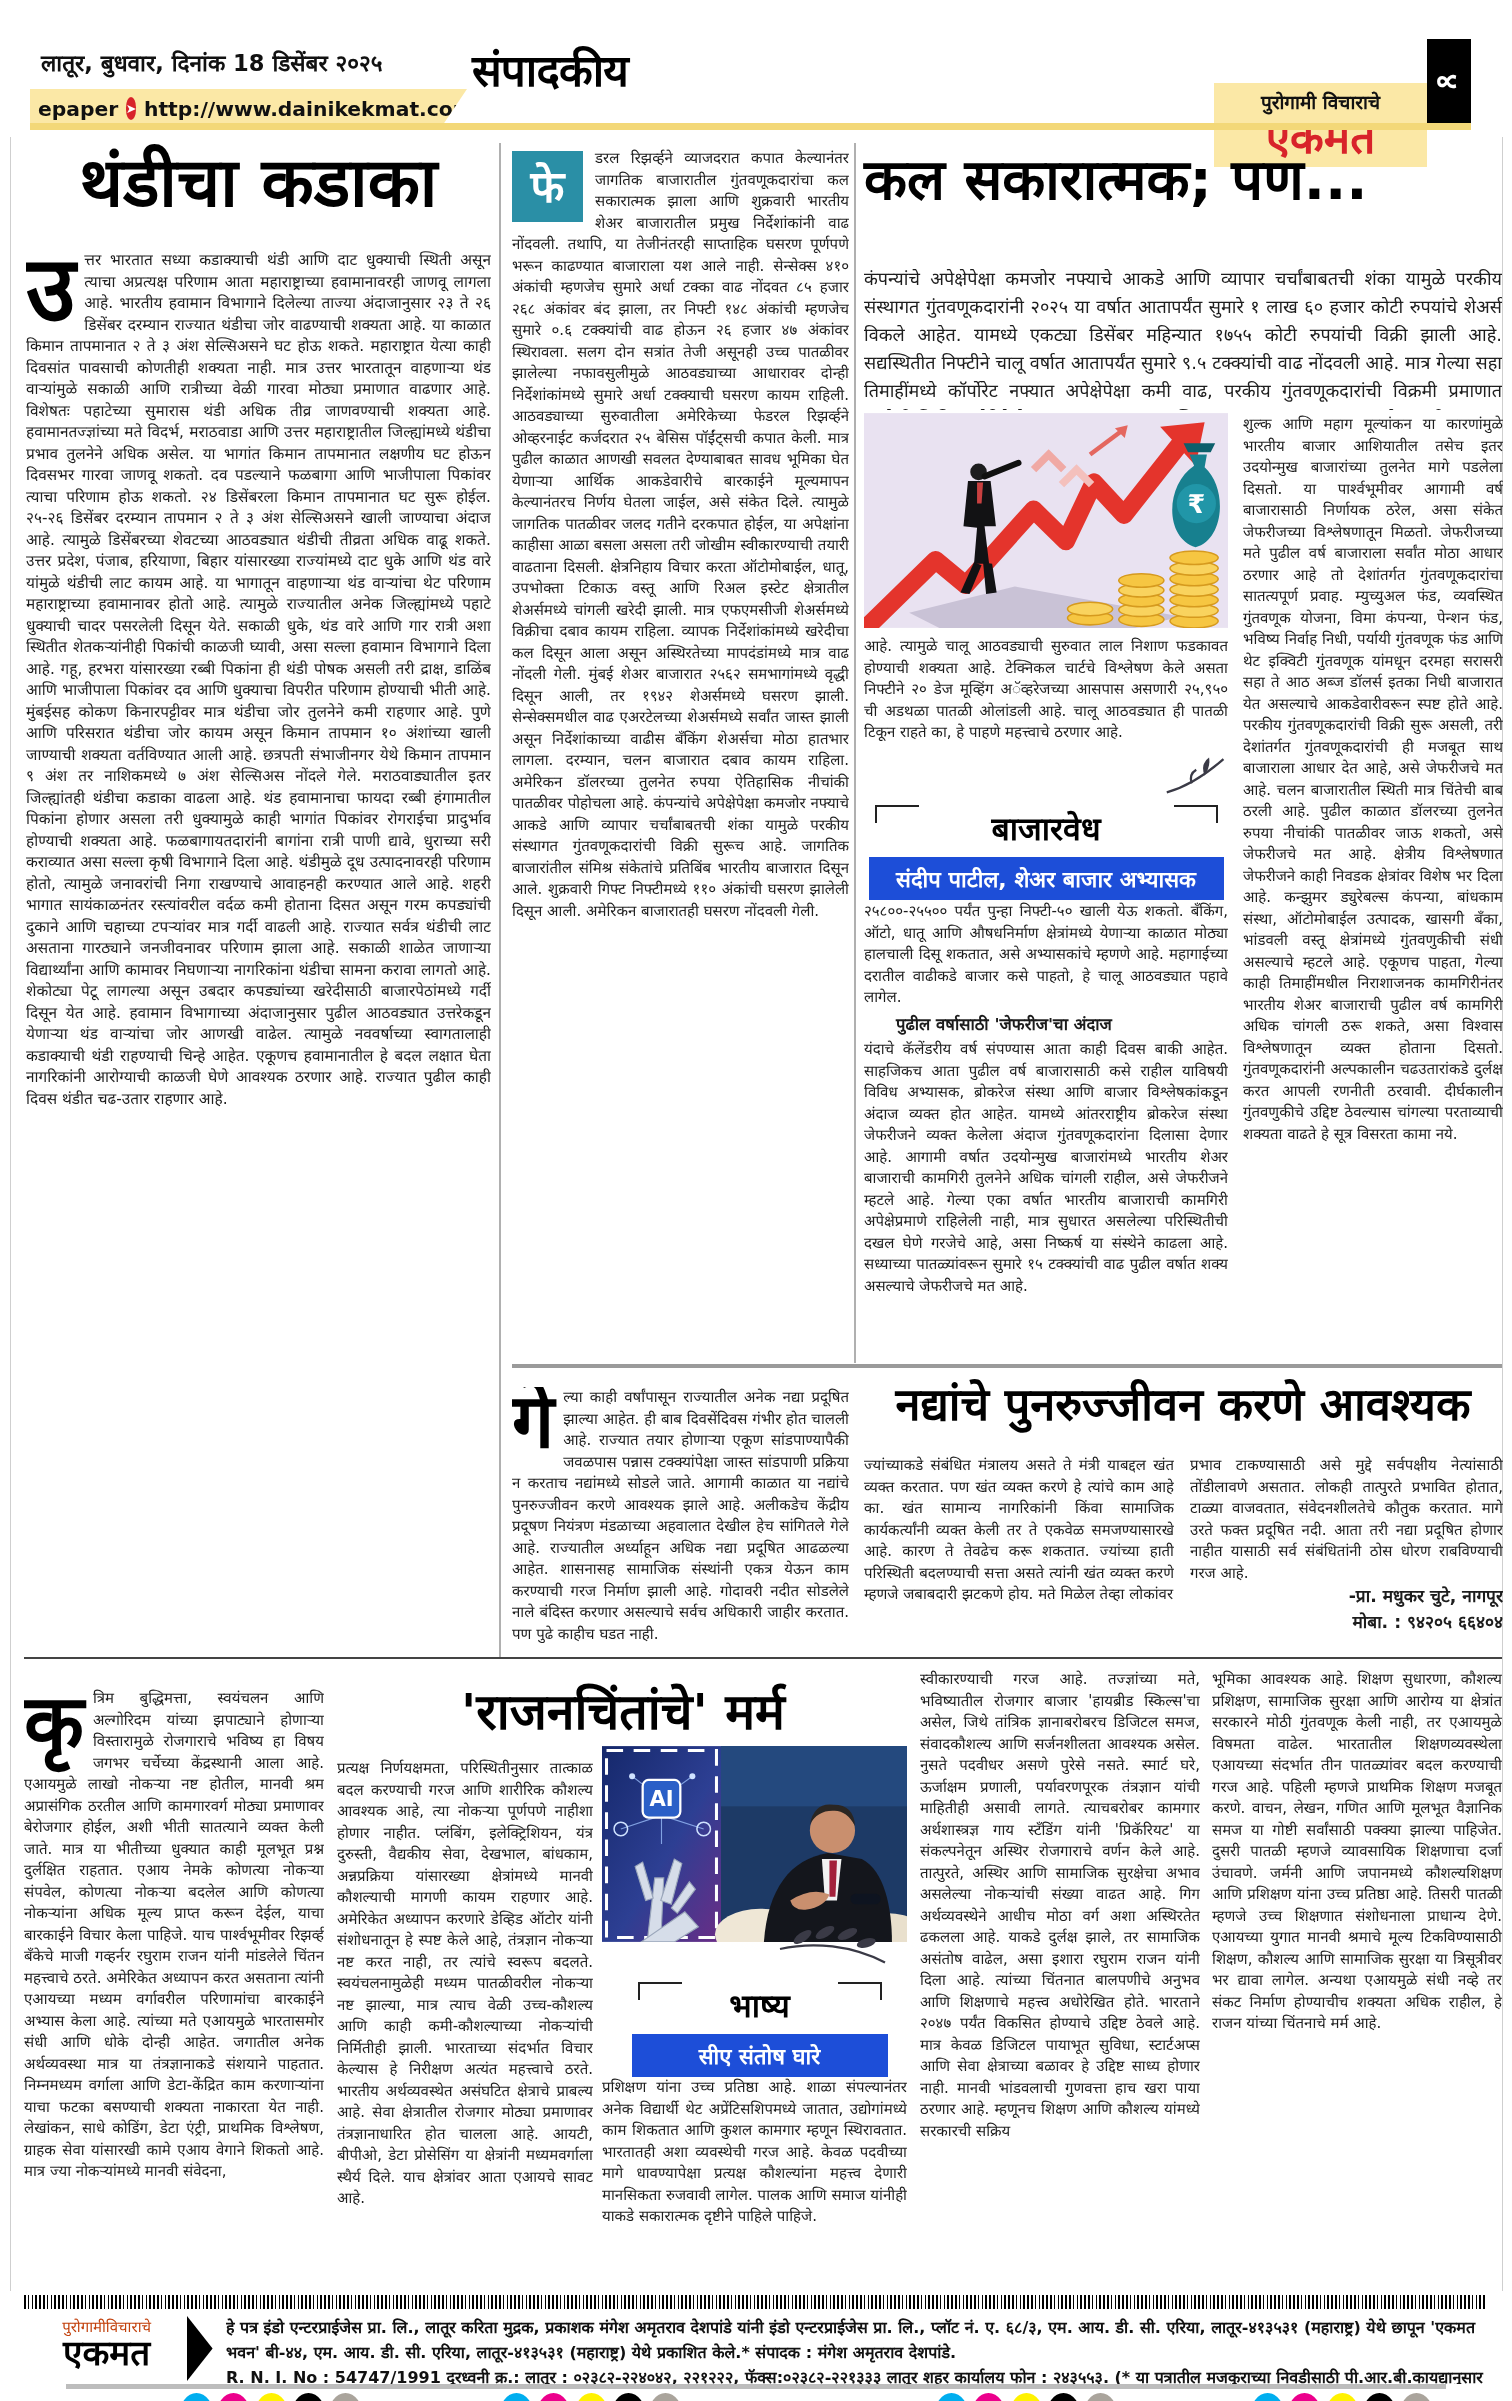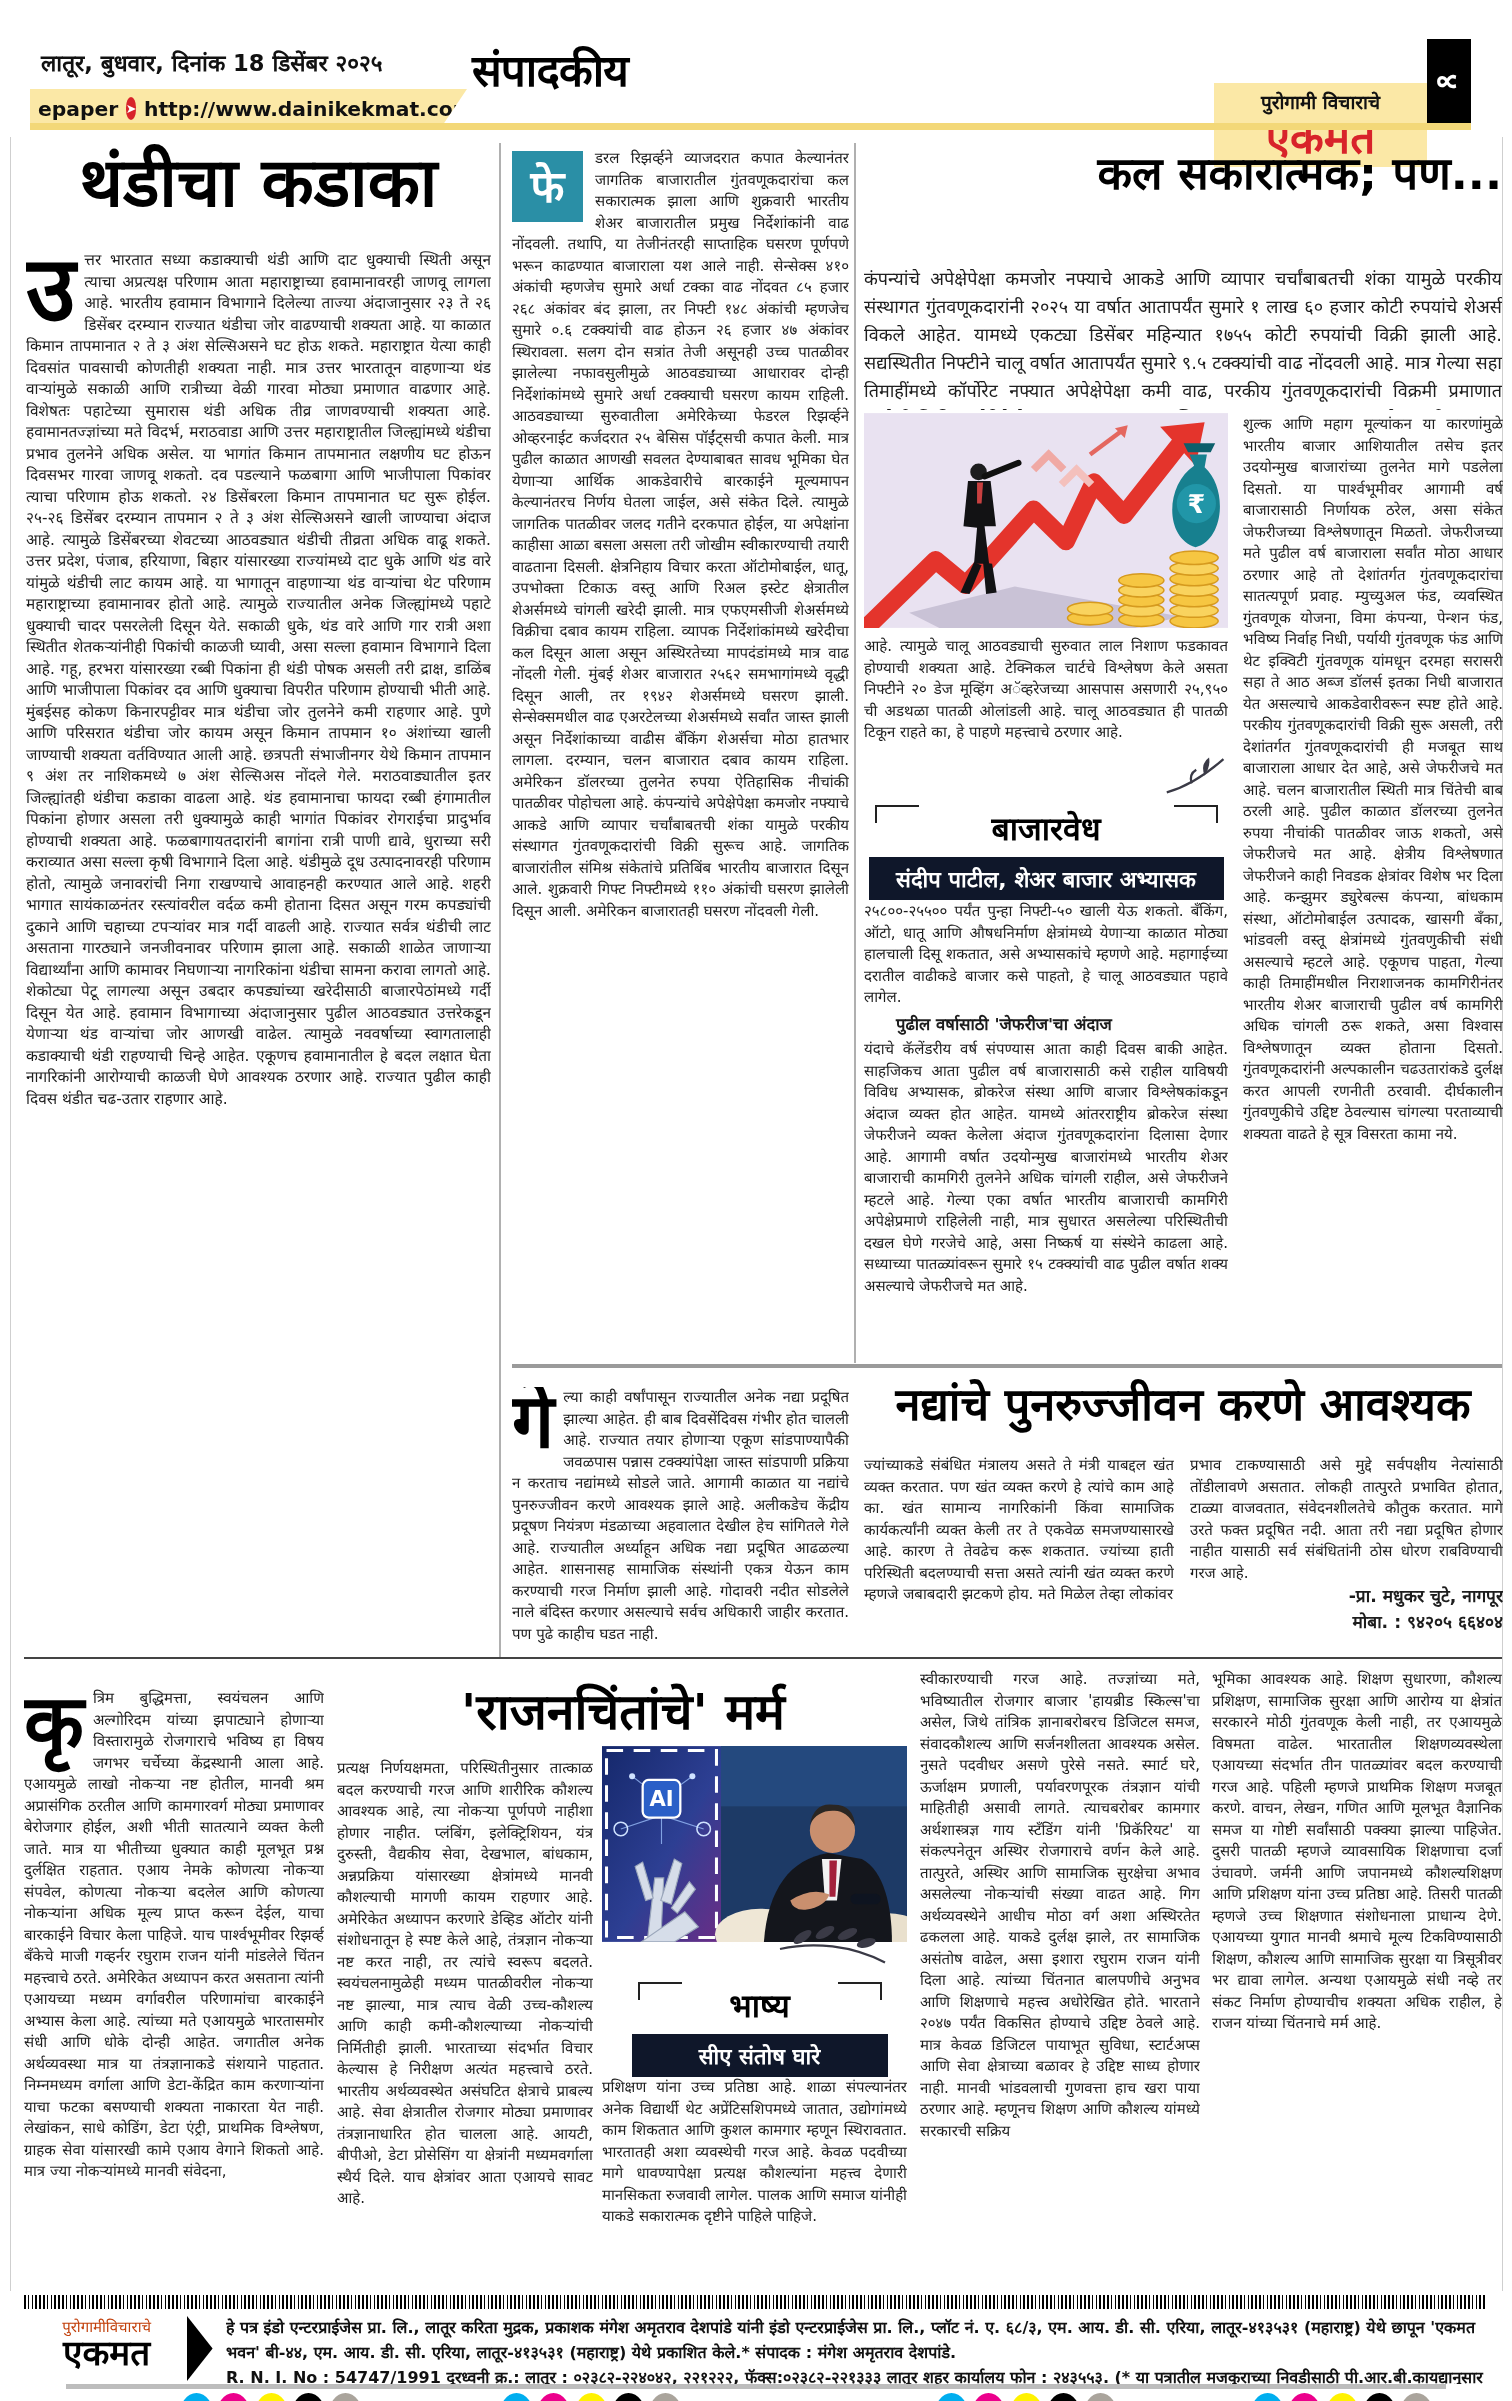--- a/index.html
+++ b/index.html
@@ -28,21 +28,21 @@
   .dropcap-box{float:left;width:71px;height:71px;background:#2a8fa6;color:#fff;font-size:44px;font-weight:bold;
         display:flex;align-items:center;justify-content:center;margin:3px 12px 3px 0;}
   .byline-r{text-align:right;font-weight:bold;font-size:17.3px;line-height:25.6px;}
   .subhead{font-weight:bold;font-size:16.6px;}
   
   .kicker{position:absolute;background:#fff;}
   .kicker .corner{position:absolute;width:42px;height:16.6px;border-top:2.3px solid #222;}
   .kicker .corner.l{left:10.5px;top:7.5px;border-left:2.3px solid #222;}
   .kicker .corner.r{right:10.5px;top:7.5px;border-right:2.3px solid #222;}
   .kicker-title{text-align:center;font-size:32px;font-weight:bold;color:#000;padding-top:9px;}
-  .kicker-bar{margin:7.5px 4.5px 0 4.5px;background:#0f172a;color:#fff;text-align:center;font-size:22px;font-weight:bold;padding:6.8px 0;}
+  .kicker-bar{margin:7.5px 4.5px 0 4.5px;background:#1d4ed8;color:#fff;text-align:center;font-size:22px;font-weight:bold;padding:6.8px 0;}
   
   .illus{position:absolute;overflow:hidden;}
   
   .barcode{position:absolute;left:24px;top:2295px;width:1462px;height:13.6px;
         background:repeating-linear-gradient(90deg,#000 0 1.5px,#fff 1.5px 3.8px);}
   .imprint-logo{position:absolute;left:25.6px;top:2316px;width:162px;text-align:center;}
   .imprint-logo .t1{font-size:15px;font-weight:normal;color:#c2410c;}
   .imprint-logo .t2{font-size:35px;font-weight:bold;color:#000;line-height:35px;}
   .imprint-tri{position:absolute;left:187px;top:2316px;width:25.6px;height:65px;background:#000;
         clip-path:polygon(0 0,100% 50%,0 100%);}
@@ -80,21 +80,21 @@
 
   <div class="headline" style="left:26px;top:145px;width:465px;font-size:68px;">थंडीचा कडाका</div>
   <div class="col" style="left:26px;top:250px;width:465px;height:1393px;font-size:15.4px;">
     <span class="dropcap-plain">उ</span><span>त्तर भारतात सध्या कडाक्याची थंडी आणि दाट धुक्याची स्थिती असून त्याचा अप्रत्यक्ष परिणाम आता महाराष्ट्राच्या हवामानावरही जाणवू लागला आहे. भारतीय हवामान विभागाने दिलेल्या ताज्या अंदाजानुसार २३ ते २६ डिसेंबर दरम्यान राज्यात थंडीचा जोर वाढण्याची शक्यता आहे. या काळात किमान तापमानात २ ते ३ अंश सेल्सिअसने घट होऊ शकते. महाराष्ट्रात येत्या काही दिवसांत पावसाची कोणतीही शक्यता नाही. मात्र उत्तर भारतातून वाहणाऱ्या थंड वाऱ्यांमुळे सकाळी आणि रात्रीच्या वेळी गारवा मोठ्या प्रमाणात वाढणार आहे. विशेषतः पहाटेच्या सुमारास थंडी अधिक तीव्र जाणवण्याची शक्यता आहे. हवामानतज्ज्ञांच्या मते विदर्भ, मराठवाडा आणि उत्तर महाराष्ट्रातील जिल्ह्यांमध्ये थंडीचा प्रभाव तुलनेने अधिक असेल. या भागांत किमान तापमानात लक्षणीय घट होऊन दिवसभर गारवा जाणवू शकतो. दव पडल्याने फळबागा आणि भाजीपाला पिकांवर त्याचा परिणाम होऊ शकतो. २४ डिसेंबरला किमान तापमानात घट सुरू होईल. २५-२६ डिसेंबर दरम्यान तापमान २ ते ३ अंश सेल्सिअसने खाली जाण्याचा अंदाज आहे. त्यामुळे डिसेंबरच्या शेवटच्या आठवड्यात थंडीची तीव्रता अधिक वाढू शकते. उत्तर प्रदेश, पंजाब, हरियाणा, बिहार यांसारख्या राज्यांमध्ये दाट धुके आणि थंड वारे यांमुळे थंडीची लाट कायम आहे. या भागातून वाहणाऱ्या थंड वाऱ्यांचा थेट परिणाम महाराष्ट्राच्या हवामानावर होतो आहे. त्यामुळे राज्यातील अनेक जिल्ह्यांमध्ये पहाटे धुक्याची चादर पसरलेली दिसून येते. सकाळी धुके, थंड वारे आणि गार रात्री अशा स्थितीत शेतकऱ्यांनीही पिकांची काळजी घ्यावी, असा सल्ला हवामान विभागाने दिला आहे. गहू, हरभरा यांसारख्या रब्बी पिकांना ही थंडी पोषक असली तरी द्राक्ष, डाळिंब आणि भाजीपाला पिकांवर दव आणि धुक्याचा विपरीत परिणाम होण्याची भीती आहे. मुंबईसह कोकण किनारपट्टीवर मात्र थंडीचा जोर तुलनेने कमी राहणार आहे. पुणे आणि परिसरात थंडीचा जोर कायम असून किमान तापमान १० अंशांच्या खाली जाण्याची शक्यता वर्तविण्यात आली आहे. छत्रपती संभाजीनगर येथे किमान तापमान ९ अंश तर नाशिकमध्ये ७ अंश सेल्सिअस नोंदले गेले. मराठवाड्यातील इतर जिल्ह्यांतही थंडीचा कडाका वाढला आहे. थंड हवामानाचा फायदा रब्बी हंगामातील पिकांना होणार असला तरी धुक्यामुळे काही भागांत पिकांवर रोगराईचा प्रादुर्भाव होण्याची शक्यता आहे. फळबागायतदारांनी बागांना रात्री पाणी द्यावे, धुराच्या सरी कराव्यात असा सल्ला कृषी विभागाने दिला आहे. थंडीमुळे दूध उत्पादनावरही परिणाम होतो, त्यामुळे जनावरांची निगा राखण्याचे आवाहनही करण्यात आले आहे. शहरी भागात सायंकाळनंतर रस्त्यांवरील वर्दळ कमी होताना दिसत असून गरम कपड्यांची दुकाने आणि चहाच्या टपऱ्यांवर मात्र गर्दी वाढली आहे. राज्यात सर्वत्र थंडीची लाट असताना गारठ्याने जनजीवनावर परिणाम झाला आहे. सकाळी शाळेत जाणाऱ्या विद्यार्थ्यांना आणि कामावर निघणाऱ्या नागरिकांना थंडीचा सामना करावा लागतो आहे. शेकोट्या पेटू लागल्या असून उबदार कपड्यांच्या खरेदीसाठी बाजारपेठांमध्ये गर्दी दिसून येत आहे. हवामान विभागाच्या अंदाजानुसार पुढील आठवड्यात उत्तरेकडून येणाऱ्या थंड वाऱ्यांचा जोर आणखी वाढेल. त्यामुळे नववर्षाच्या स्वागतालाही कडाक्याची थंडी राहण्याची चिन्हे आहेत. एकूणच हवामानातील हे बदल लक्षात घेता नागरिकांनी आरोग्याची काळजी घेणे आवश्यक ठरणार आहे. राज्यात पुढील काही दिवस थंडीत चढ-उतार राहणार आहे.</span>
   </div>
 
   <div class="col" style="left:512px;top:148px;width:337px;height:1209px;">
     <span class="dropcap-box">फे</span><span>डरल रिझर्व्हने व्याजदरात कपात केल्यानंतर जागतिक बाजारातील गुंतवणूकदारांचा कल सकारात्मक झाला आणि शुक्रवारी भारतीय शेअर बाजारातील प्रमुख निर्देशांकांनी वाढ नोंदवली. तथापि, या तेजीनंतरही साप्ताहिक घसरण पूर्णपणे भरून काढण्यात बाजाराला यश आले नाही. सेन्सेक्स ४१० अंकांची म्हणजेच सुमारे अर्धा टक्का वाढ नोंदवत ८५ हजार २६८ अंकांवर बंद झाला, तर निफ्टी १४८ अंकांची म्हणजेच सुमारे ०.६ टक्क्यांची वाढ होऊन २६ हजार ४७ अंकांवर स्थिरावला. सलग दोन सत्रांत तेजी असूनही उच्च पातळीवर झालेल्या नफावसुलीमुळे आठवड्याच्या आधारावर दोन्ही निर्देशांकांमध्ये सुमारे अर्धा टक्क्याची घसरण कायम राहिली. आठवड्याच्या सुरुवातीला अमेरिकेच्या फेडरल रिझर्व्हने ओव्हरनाईट कर्जदरात २५ बेसिस पॉईंट्सची कपात केली. मात्र पुढील काळात आणखी सवलत देण्याबाबत सावध भूमिका घेत येणाऱ्या आर्थिक आकडेवारीचे बारकाईने मूल्यमापन केल्यानंतरच निर्णय घेतला जाईल, असे संकेत दिले. त्यामुळे जागतिक पातळीवर जलद गतीने दरकपात होईल, या अपेक्षांना काहीसा आळा बसला असला तरी जोखीम स्वीकारण्याची तयारी वाढताना दिसली. क्षेत्रनिहाय विचार करता ऑटोमोबाईल, धातू, उपभोक्ता टिकाऊ वस्तू आणि रिअल इस्टेट क्षेत्रातील शेअर्समध्ये चांगली खरेदी झाली. मात्र एफएमसीजी शेअर्समध्ये विक्रीचा दबाव कायम राहिला. व्यापक निर्देशांकांमध्ये खरेदीचा कल दिसून आला असून अस्थिरतेच्या मापदंडांमध्ये मात्र वाढ नोंदली गेली. मुंबई शेअर बाजारात २५६२ समभागांमध्ये वृद्धी दिसून आली, तर १९४२ शेअर्समध्ये घसरण झाली. सेन्सेक्समधील वाढ एअरटेलच्या शेअर्समध्ये सर्वांत जास्त झाली असून निर्देशांकाच्या वाढीस बँकिंग शेअर्सचा मोठा हातभार लागला. दरम्यान, चलन बाजारात दबाव कायम राहिला. अमेरिकन डॉलरच्या तुलनेत रुपया ऐतिहासिक नीचांकी पातळीवर पोहोचला आहे. कंपन्यांचे अपेक्षेपेक्षा कमजोर नफ्याचे आकडे आणि व्यापार चर्चांबाबतची शंका यामुळे परकीय संस्थागत गुंतवणूकदारांची विक्री सुरूच आहे. जागतिक बाजारांतील संमिश्र संकेतांचे प्रतिबिंब भारतीय बाजारात दिसून आले. शुक्रवारी गिफ्ट निफ्टीमध्ये ११० अंकांची घसरण झालेली दिसून आली. अमेरिकन बाजारातही घसरण नोंदवली गेली.</span>
   </div>
 
-  <div class="headline" style="left:864px;top:149px;width:638px;font-size:45px;text-align:right;">कल सकारात्मक; पण...</div>
+  <div class="headline" style="left:864px;top:149px;width:638px;font-size:56px;text-align:left;">कल सकारात्मक; पण...</div>
   <div class="col" style="left:864px;top:265px;width:638px;height:145px;font-size:18px;line-height:28px;">कंपन्यांचे अपेक्षेपेक्षा कमजोर नफ्याचे आकडे आणि व्यापार चर्चांबाबतची शंका यामुळे परकीय संस्थागत गुंतवणूकदारांनी २०२५ या वर्षात आतापर्यंत सुमारे १ लाख ६० हजार कोटी रुपयांचे शेअर्स विकले आहेत. यामध्ये एकट्या डिसेंबर महिन्यात १७५५ कोटी रुपयांची विक्री झाली आहे. सद्यस्थितीत निफ्टीने चालू वर्षात आतापर्यंत सुमारे ९.५ टक्क्यांची वाढ नोंदवली आहे. मात्र गेल्या सहा तिमाहींमध्ये कॉर्पोरेट नफ्यात अपेक्षेपेक्षा कमी वाढ, परकीय गुंतवणूकदारांची विक्रमी प्रमाणात झालेली विक्री, अमेरिकेचे उच्च आयात शुल्क आणि महाग मूल्यांकन या कारणांमुळे भारतीय बाजार आशियातील तसेच इतर उदयोन्मुख बाजारांच्या</div>
 
   <div class="illus" style="left:864px;top:413px;width:364px;height:215px;">
     <svg width="364" height="215" viewBox="0 0 483 285">
       <rect x="0" y="0" width="483" height="285" fill="#e9e2f1"></rect>
       <polygon points="60,265 200,230 420,270 360,285 100,285" fill="#c9c2d6"></polygon>
 
       <polyline points="8,280 95,195 135,228 225,128 268,170 305,92 345,135 420,40" fill="none" stroke="#e4342c" stroke-width="24" stroke-linejoin="round" stroke-linecap="round"></polyline>
       <polygon points="393,18 452,12 440,70" fill="#e4342c"></polygon>
 

